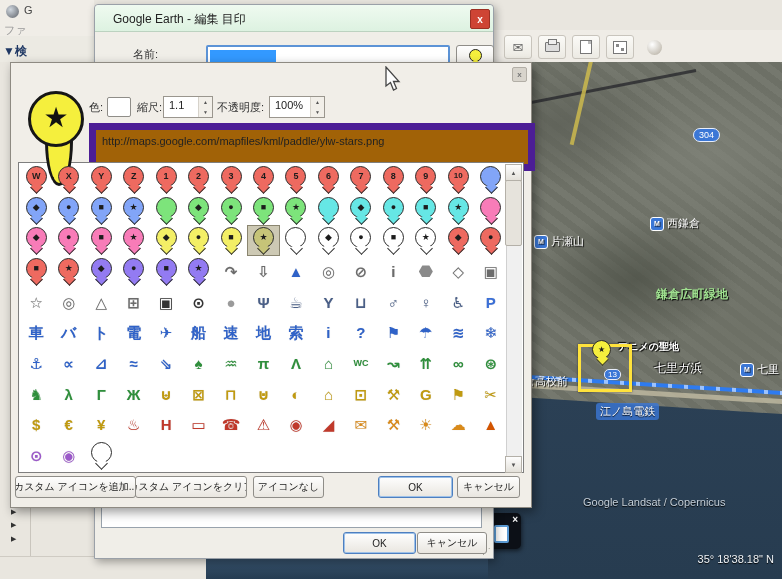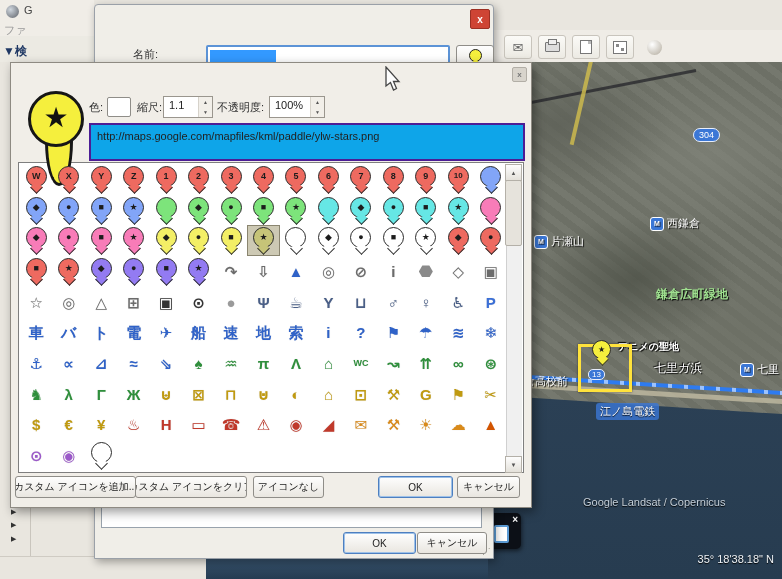--- a/index.html
+++ b/index.html
@@ -121,21 +121,21 @@
 
   .preview-pin{position:absolute;left:17px;top:28px;width:56px;height:108px;}
   .pv-bulb{position:absolute;left:0;top:0;width:50px;height:50px;border-radius:50%;background:#f5ef3d;border:3px solid #161616;
     display:flex;align-items:center;justify-content:center;z-index:2;}
   .pv-star{font-size:28px;color:#111;line-height:1;margin-top:-2px;}
   .pv-tail{position:absolute;left:17px;top:42px;width:22px;height:50px;background:#f5ef3d;border:3px solid #161616;border-top:none;
     border-radius:0 0 60% 60%/0 0 100% 100%;z-index:1;}
 
   .lbl{position:absolute;font-size:11px;color:#333;}
   .swatch{position:absolute;left:96px;top:34px;width:22px;height:18px;background:#fff;border:1px solid #8f8d88;border-radius:2px;}
-  .url-box{position:absolute;left:78px;top:60px;width:432px;height:34px;background:#0ea5e9;border:2px solid #4c1d95;}
+  .url-box{position:absolute;left:78px;top:60px;width:432px;height:34px;background:#a16207;border:7px solid #4c1d95;}
   .url-box span{position:absolute;left:6px;top:5px;font-size:11px;color:#222;}
 
   .grid-frame{position:absolute;left:7px;top:99px;width:504px;height:309px;background:#fff;border:1px solid #7f7f7f;}
   #icon-grid{position:absolute;left:1px;top:1px;width:487px;height:307px;display:grid;
     grid-template-columns:repeat(15,1fr);grid-template-rows:repeat(10,30.7px);}
   .cell{display:flex;align-items:center;justify-content:center;}
   .cell.sel{background:#cdc9b4;box-shadow:inset 0 0 0 1px #8a8570;}
   .gpin{position:relative;width:19px;height:19px;border-radius:50%;background:var(--pc);border:1.5px solid #2b2b2b;
     display:flex;align-items:center;justify-content:center;margin-top:-6px;z-index:1;}
   .gtail{position:absolute;left:50%;bottom:-6px;width:8px;height:8px;margin-left:-4px;background:var(--pc);
@@ -219,41 +219,44 @@
         </div>
         <div class="mlabel green" style="left: 168px; top: 224px;">鎌倉広町緑地</div>
         <div class="mlabel place-lg" style="left: 130px; top: 278px;">アニメの聖地</div>
         <div class="mlabel place" style="left: 166px; top: 298px;">七里ガ浜</div>
         <div class="mlabel place-sm" style="left: 36px; top: 312px;">倉高校前</div>
         <div class="mlabel rail" style="left: 108px; top: 311px;">江ノ島電鉄</div>
         <div class="mlabel station" style="left: 252px; top: 300px;">
           <span class="st-ico">M</span>
           <span>七里</span>
         </div>
-        <div class="mlabel shield-sm" style="left: 100px; top: 307px;">13</div>
+        <div class="mlabel shield-sm" style="left: 116px; top: 307px;">13</div>
       </div>
     <div class="sel-box"></div>
     <div class="map-pin">
       <div class="gpin" style="--pc:#f5ef3d;width:17px;height:17px">
         <i class="gtail" style="background:#f5ef3d"></i>
         <span class="gsym" style="font-size:8px">★</span>
       </div>
     </div>
     <div class="credits">Google Landsat / Copernicus</div>
     <div class="coords">35° 18'38.18" N</div>
   </div>
   <div class="abs map-strip"></div>
 
 
   <div class="abs tooltip">
     <span class="tt-close">×</span>
     <span class="tt-doc"></span>
   </div>
 
   <div class="abs pm-dialog">
+    <div class="pm-title">
+      <span>Google Earth - 編集 目印</span>
+    </div>
     <div class="pm-close">x</div>
     <span class="pm-namelabel">名前:</span>
     <div class="pm-input">
       <span class="pm-selbar"></span>
     </div>
     <div class="pm-iconbtn btn">
       <span class="mini-pin"></span>
     </div>
     <div class="pm-descbox"></div>
     <div class="pm-ok btn default">OK</div>

